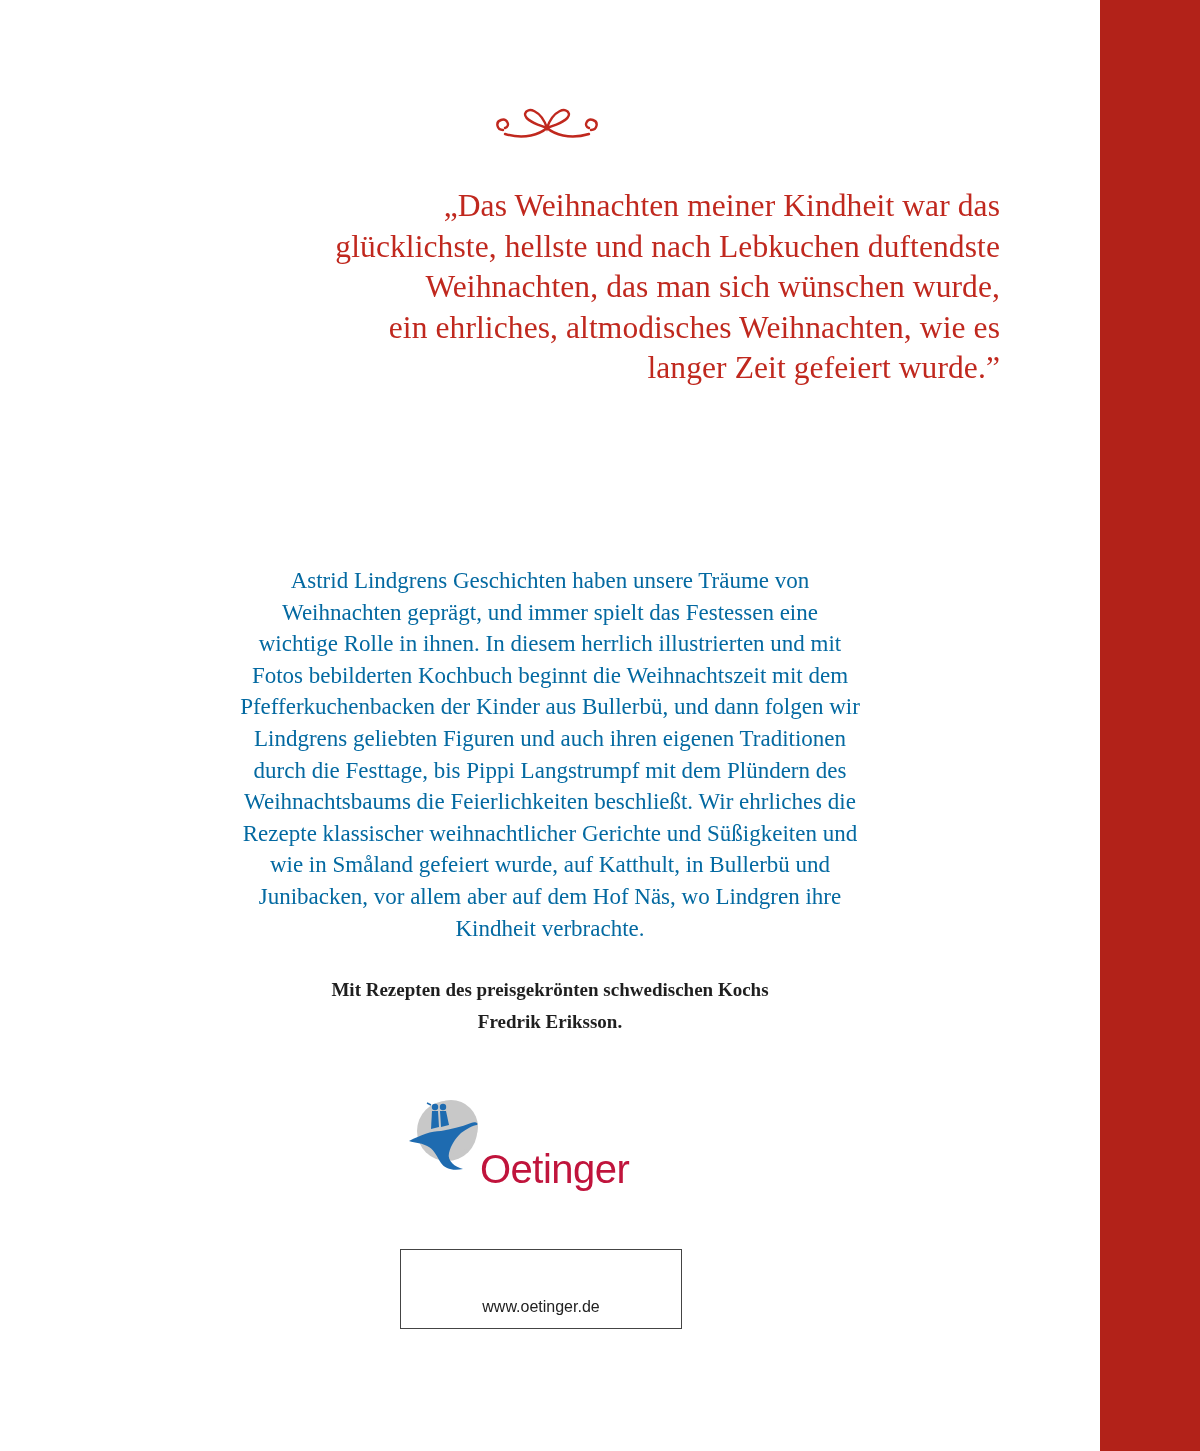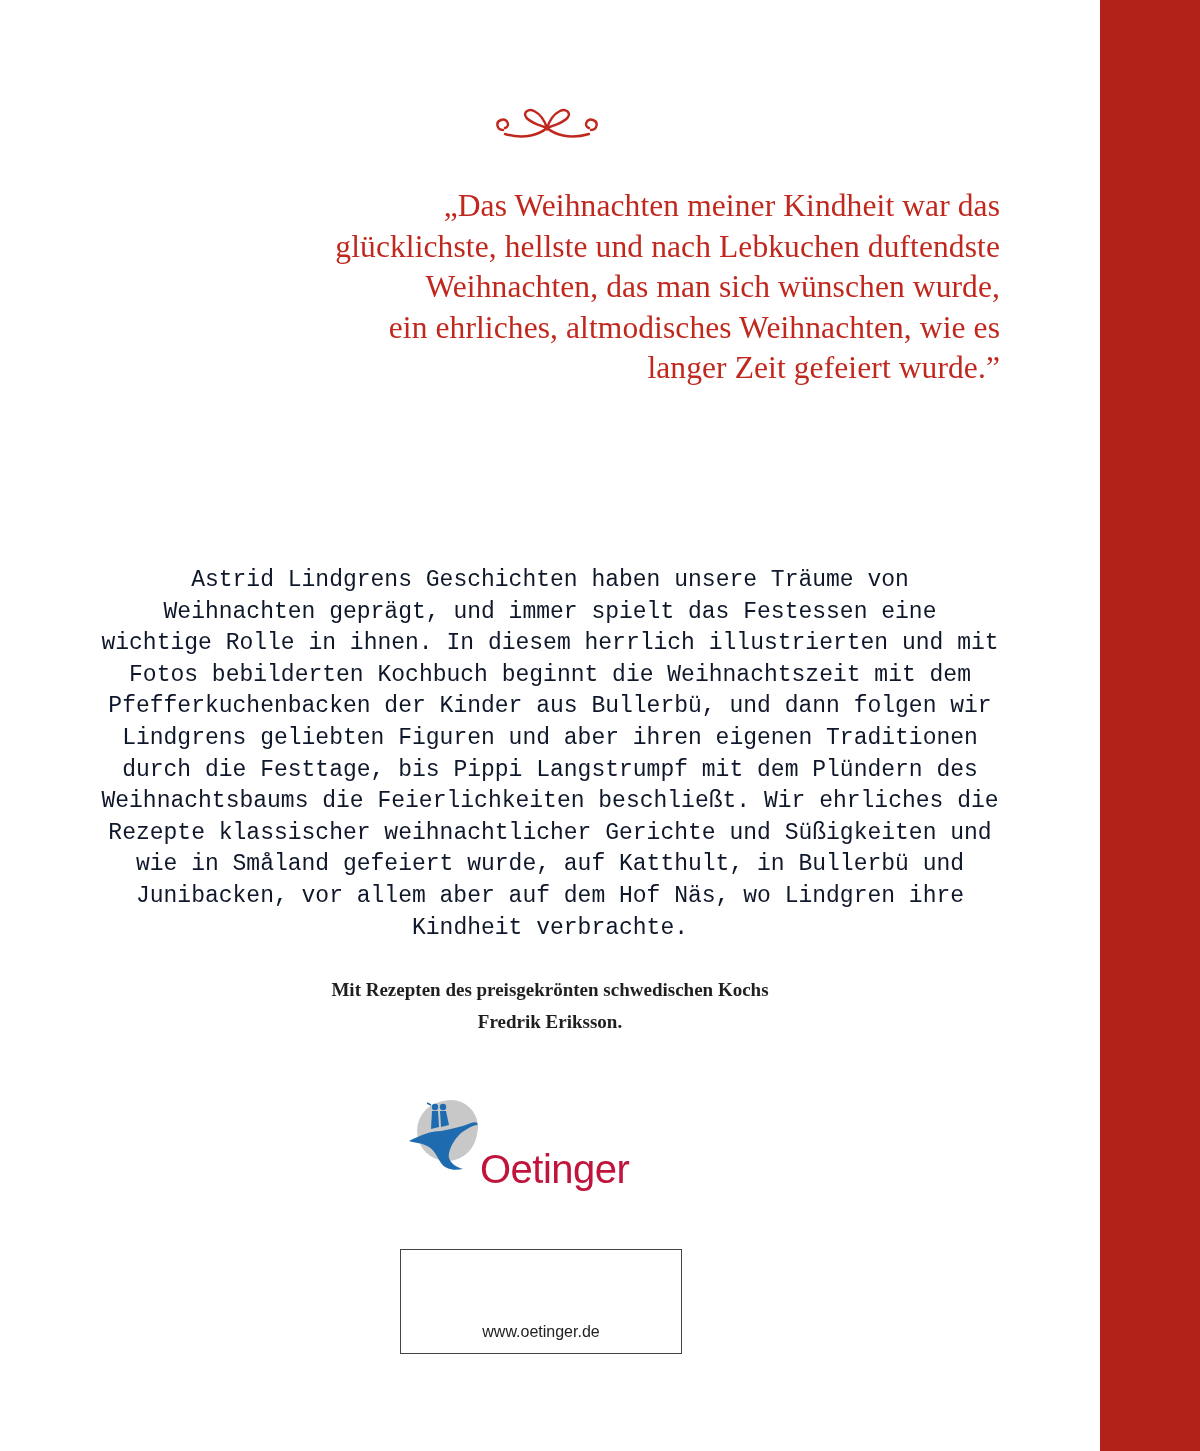--- a/index.html
+++ b/index.html
@@ -44,21 +44,21 @@
     .logo { position: absolute; left: 405px; top: 1095px; width: 275px; height: 120px; }
     .logo-mark { position: absolute; left: 0; top: 0; width: 80px; height: 80px; }
     .logo-word {
       position: absolute; left: 75px; top: 44px;
       font-family: "Liberation Sans", "DejaVu Sans", sans-serif;
       font-size: 40px; line-height: 60px;
       letter-spacing: -0.5px;
     }
 
     .url-box {
-      position: absolute; left: 400px; top: 1249px; width: 282px; height: 105px;
+      position: absolute; left: 400px; top: 1249px; width: 282px; height: 80px;
       border: 1.5px solid #444444; box-sizing: border-box;
     }
     .url-text {
       position: absolute; left: 0; right: 0; bottom: 12px;
       text-align: center;
       font-family: "Liberation Sans", "DejaVu Sans", sans-serif;
       font-size: 16px; color: #222222;
     }
   </style>
 </head>
@@ -76,27 +76,27 @@
   </svg>
 
   <div class="quote" style="color: rgb(192, 40, 30);">
     <span class="line">„Das Weihnachten meiner Kindheit war das</span>
     <span class="line">glücklichste, hellste und nach Lebkuchen duftendste</span>
     <span class="line">Weihnachten, das man sich wünschen wurde,</span>
     <span class="line">ein ehrliches, altmodisches Weihnachten, wie es</span>
     <span class="line">langer Zeit gefeiert wurde.”</span>
   </div>
 
-  <div class="blurb" style="color: #0f172a; font-family: Liberation Mono, monospace;">
+  <div class="blurb" style="color: #0369a1;">
     <span class="line">Astrid Lindgrens Geschichten haben unsere Träume von</span>
     <span class="line">Weihnachten geprägt, und immer spielt das Festessen eine</span>
     <span class="line">wichtige Rolle in ihnen. In diesem herrlich illustrierten und mit</span>
     <span class="line">Fotos bebilderten Kochbuch beginnt die Weihnachtszeit mit dem</span>
     <span class="line">Pfefferkuchenbacken der Kinder aus Bullerbü, und dann folgen wir</span>
-    <span class="line">Lindgrens geliebten Figuren und aber ihren eigenen Traditionen</span>
+    <span class="line">Lindgrens geliebten Figuren und auch ihren eigenen Traditionen</span>
     <span class="line">durch die Festtage, bis Pippi Langstrumpf mit dem Plündern des</span>
     <span class="line">Weihnachtsbaums die Feierlichkeiten beschließt. Wir ehrliches die</span>
     <span class="line">Rezepte klassischer weihnachtlicher Gerichte und Süßigkeiten und</span>
     <span class="line">wie in Småland gefeiert wurde, auf Katthult, in Bullerbü und</span>
     <span class="line">Junibacken, vor allem aber auf dem Hof Näs, wo Lindgren ihre</span>
     <span class="line">Kindheit verbrachte.</span>
   </div>
 
   <div class="credit">
     <span class="line">Mit Rezepten des preisgekrönten schwedischen Kochs</span>

